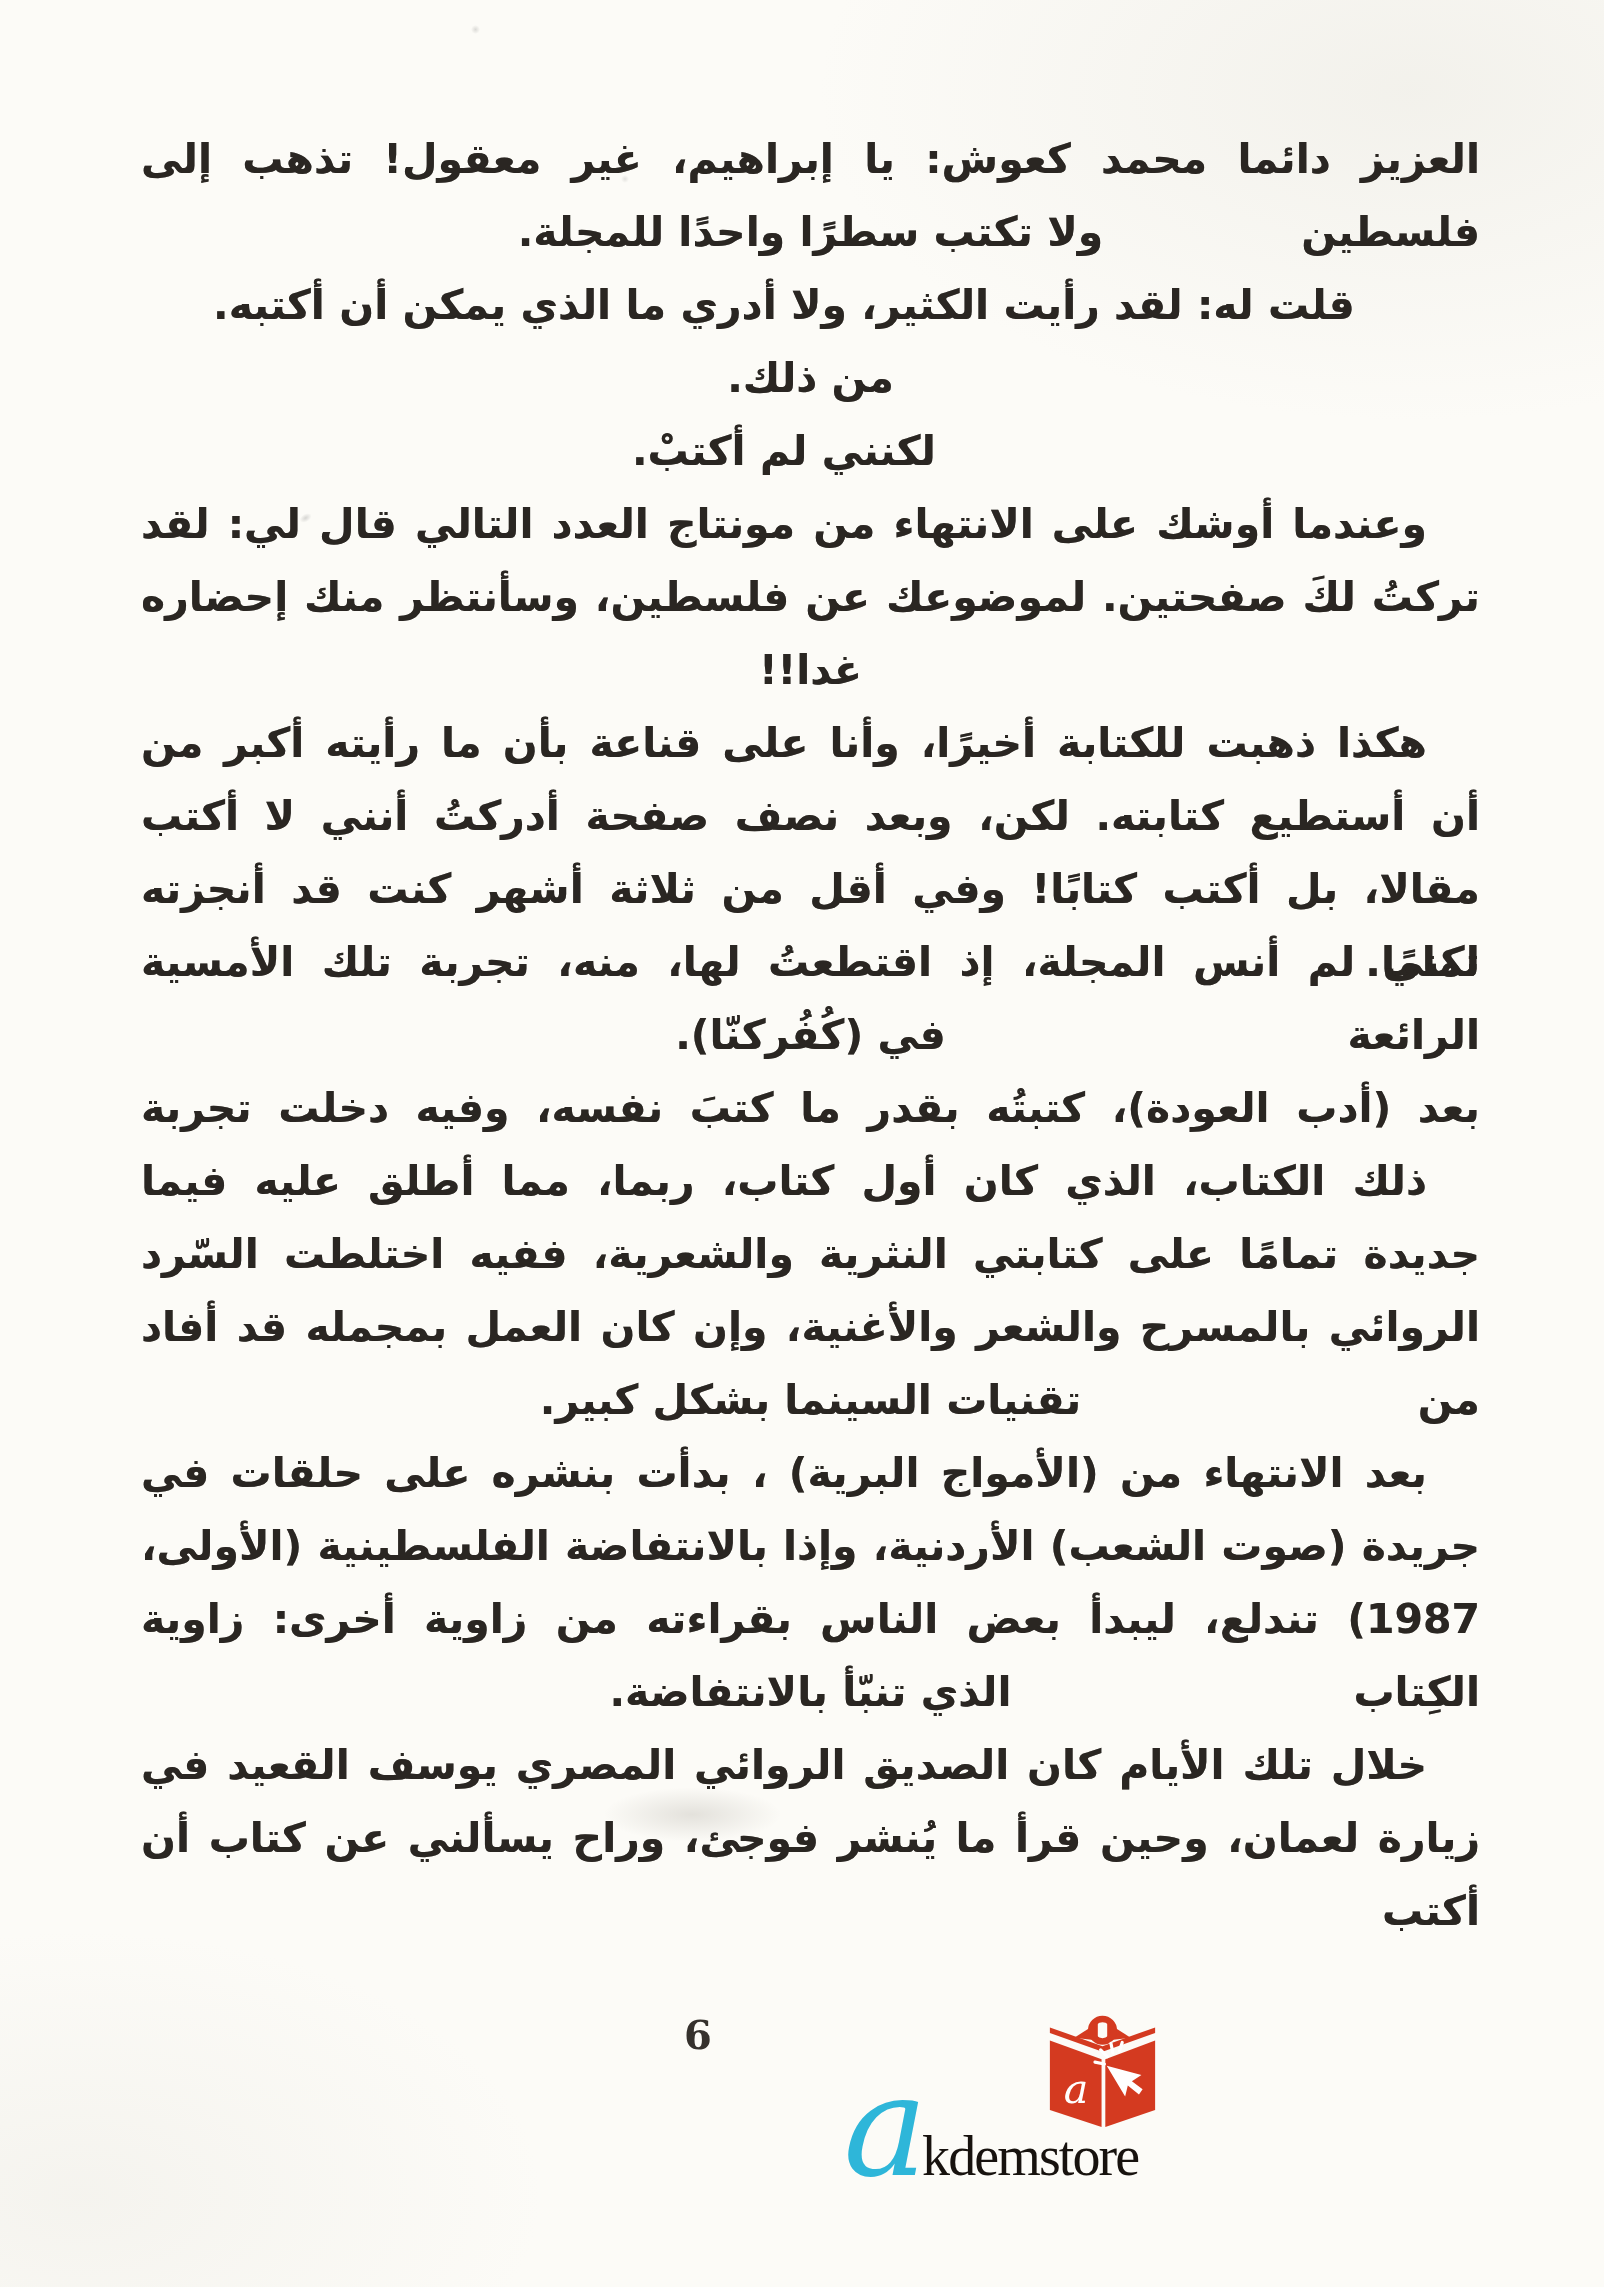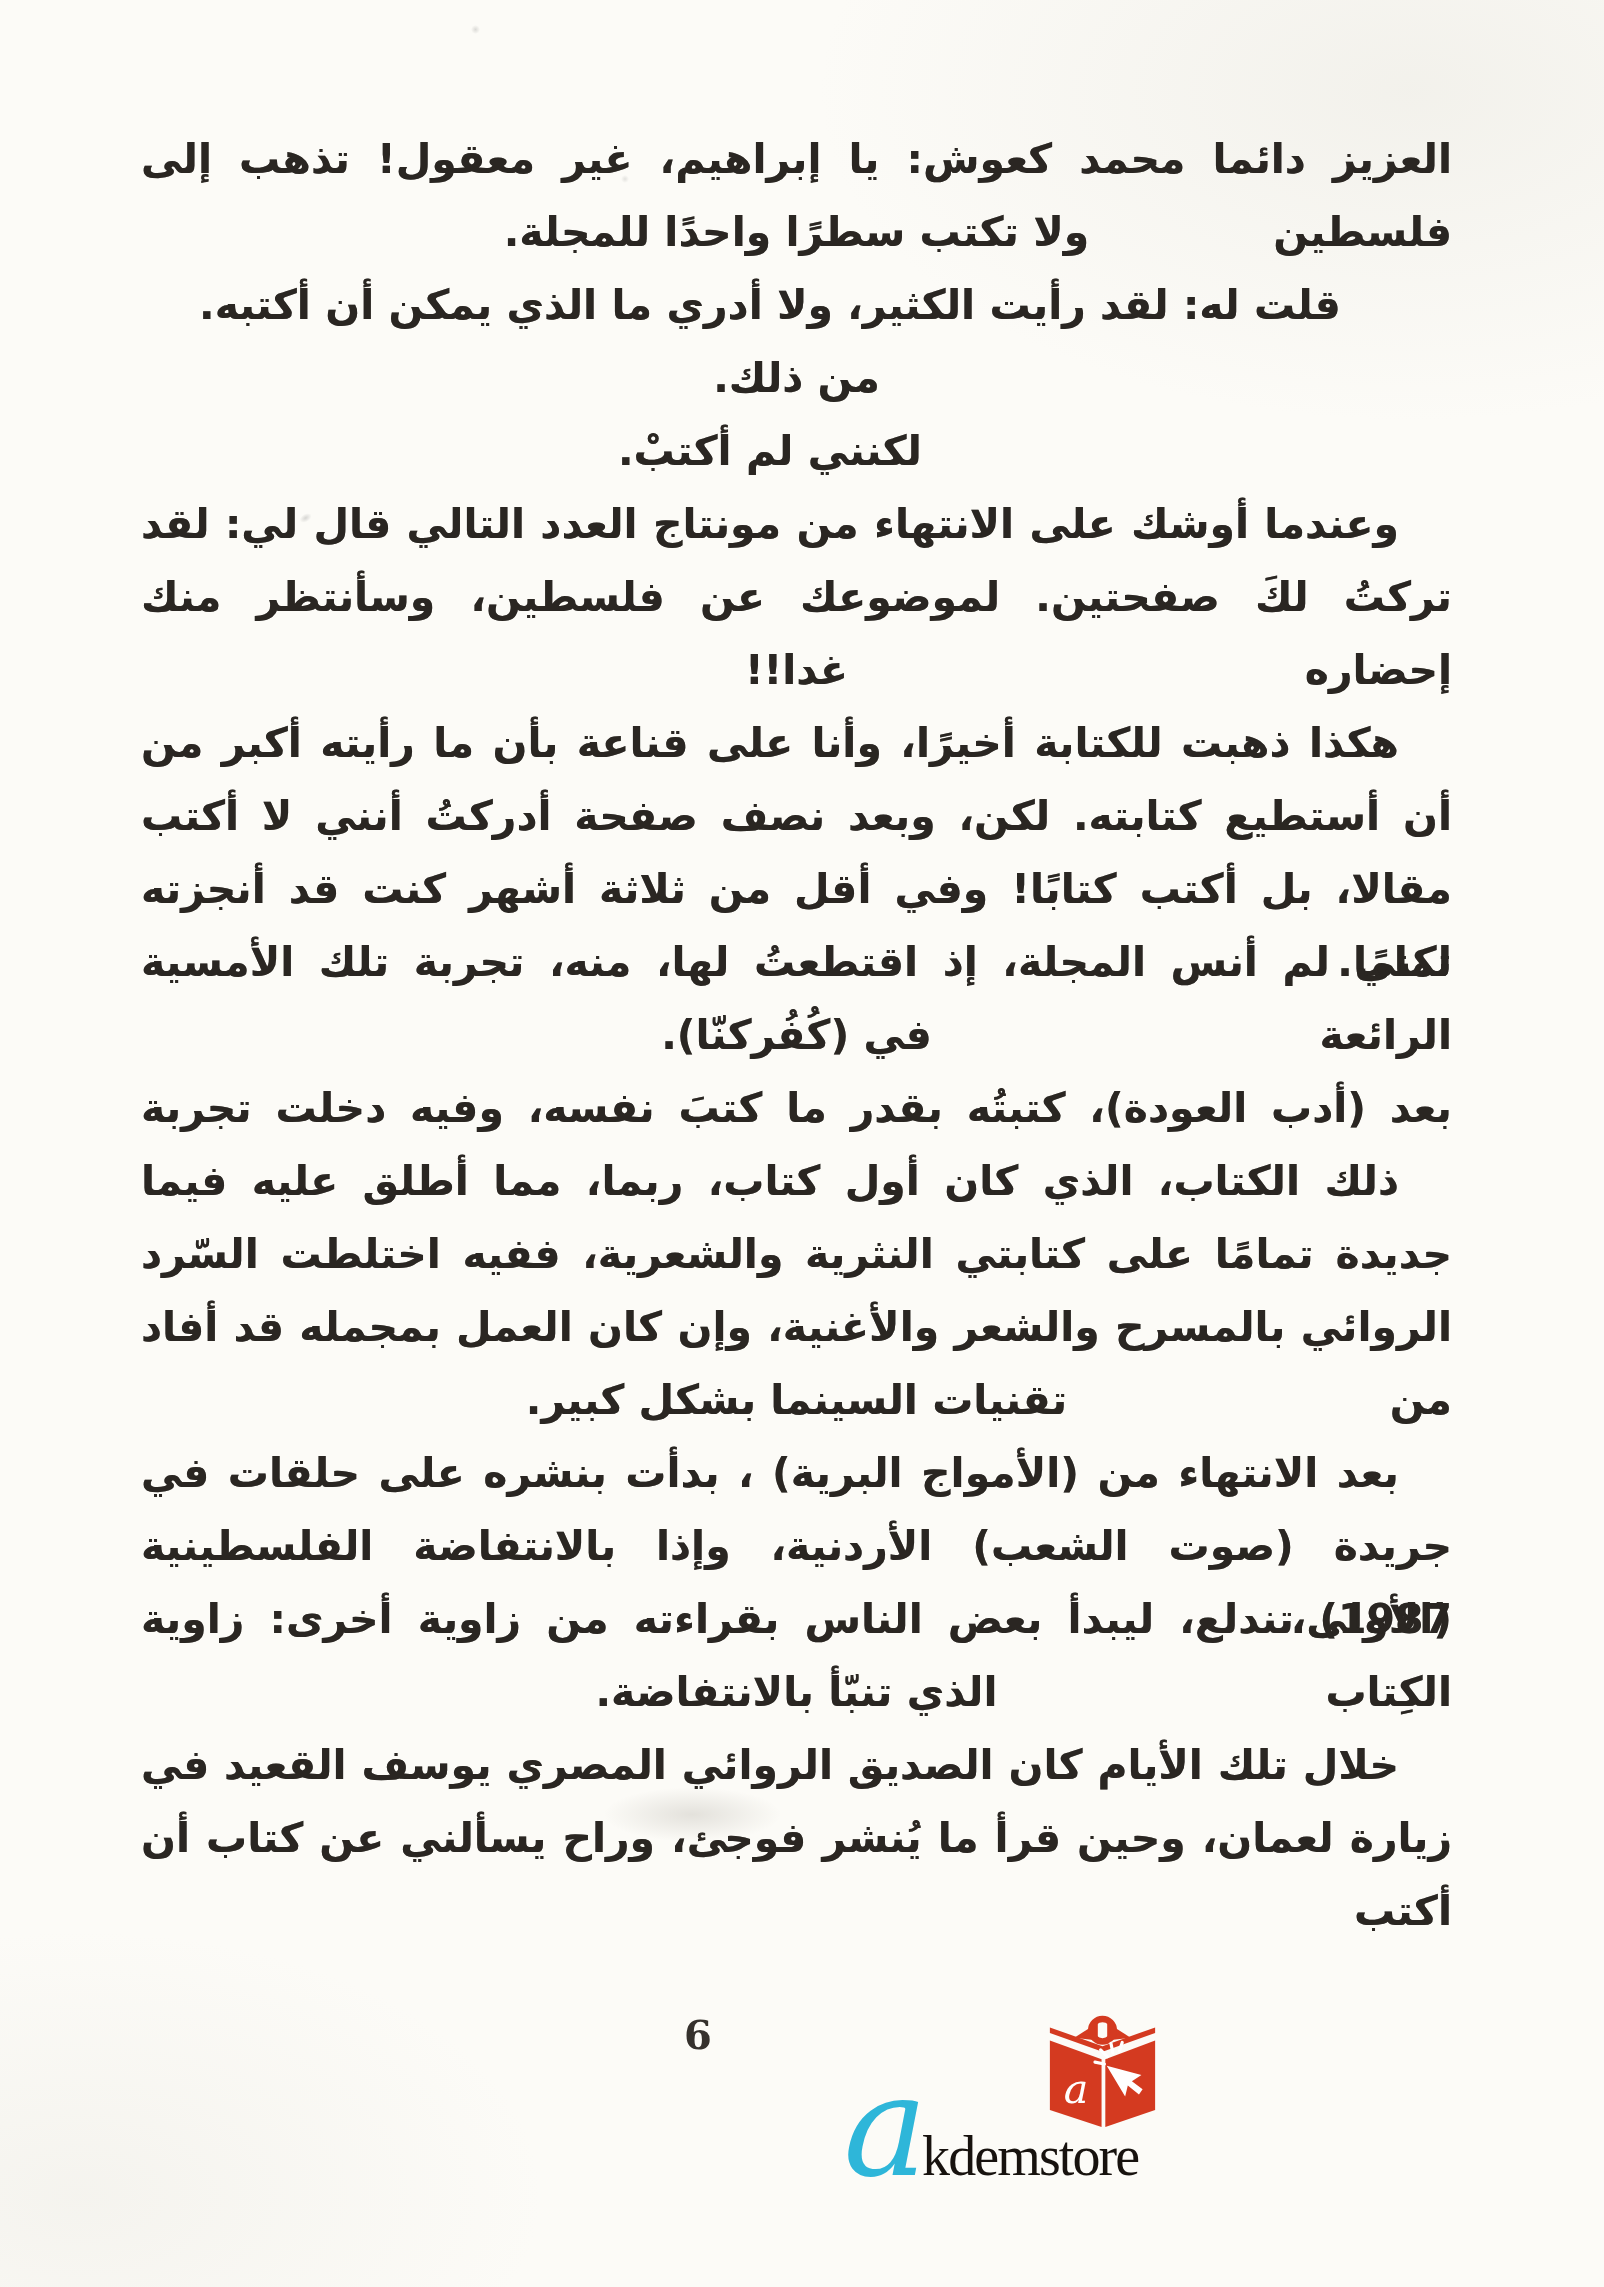--- a/index.html
+++ b/index.html
@@ -8,21 +8,21 @@
   }
   html,body{margin:0;padding:0;}
   body{width:1605px;height:2287px;background:var(--paper);overflow:hidden;
        font-family:"DejaVu Sans",sans-serif;}
   .page{position:absolute;inset:0;
     background:
       radial-gradient(ellipse 847px 471px at 88% 4%, rgba(225,223,214,.35), transparent 70%),
       radial-gradient(ellipse 659px 377px at 5% 96%, rgba(228,226,218,.30), transparent 70%),
       var(--paper);}
   
-  #text-block{position:absolute;left:141px;right:152px;top:123px;direction:rtl;}
+  #text-block{position:absolute;left:141px;right:124px;top:123px;direction:rtl;}
   .line{height:73px;line-height:73px;font-weight:700;font-size:41px;color:var(--ink);
         text-align:center;white-space:nowrap;letter-spacing:0;
         text-shadow:0 0 0.6px rgba(42,38,34,.55);}
   .line.j{white-space:normal;text-align:justify;text-align-last:justify;}
   .line.ind{padding-right:53px;}
   
   .pagenum{position:absolute;left:669px;top:2011px;width:58px;text-align:center;
            font-family:"DejaVu Serif",serif;font-weight:700;font-size:40px;color:var(--pagenum);}
   .logo{position:absolute;left:838px;top:2006px;width:490px;height:217px;}
   .logo svg{position:absolute;left:210px;top:8.5px;}

